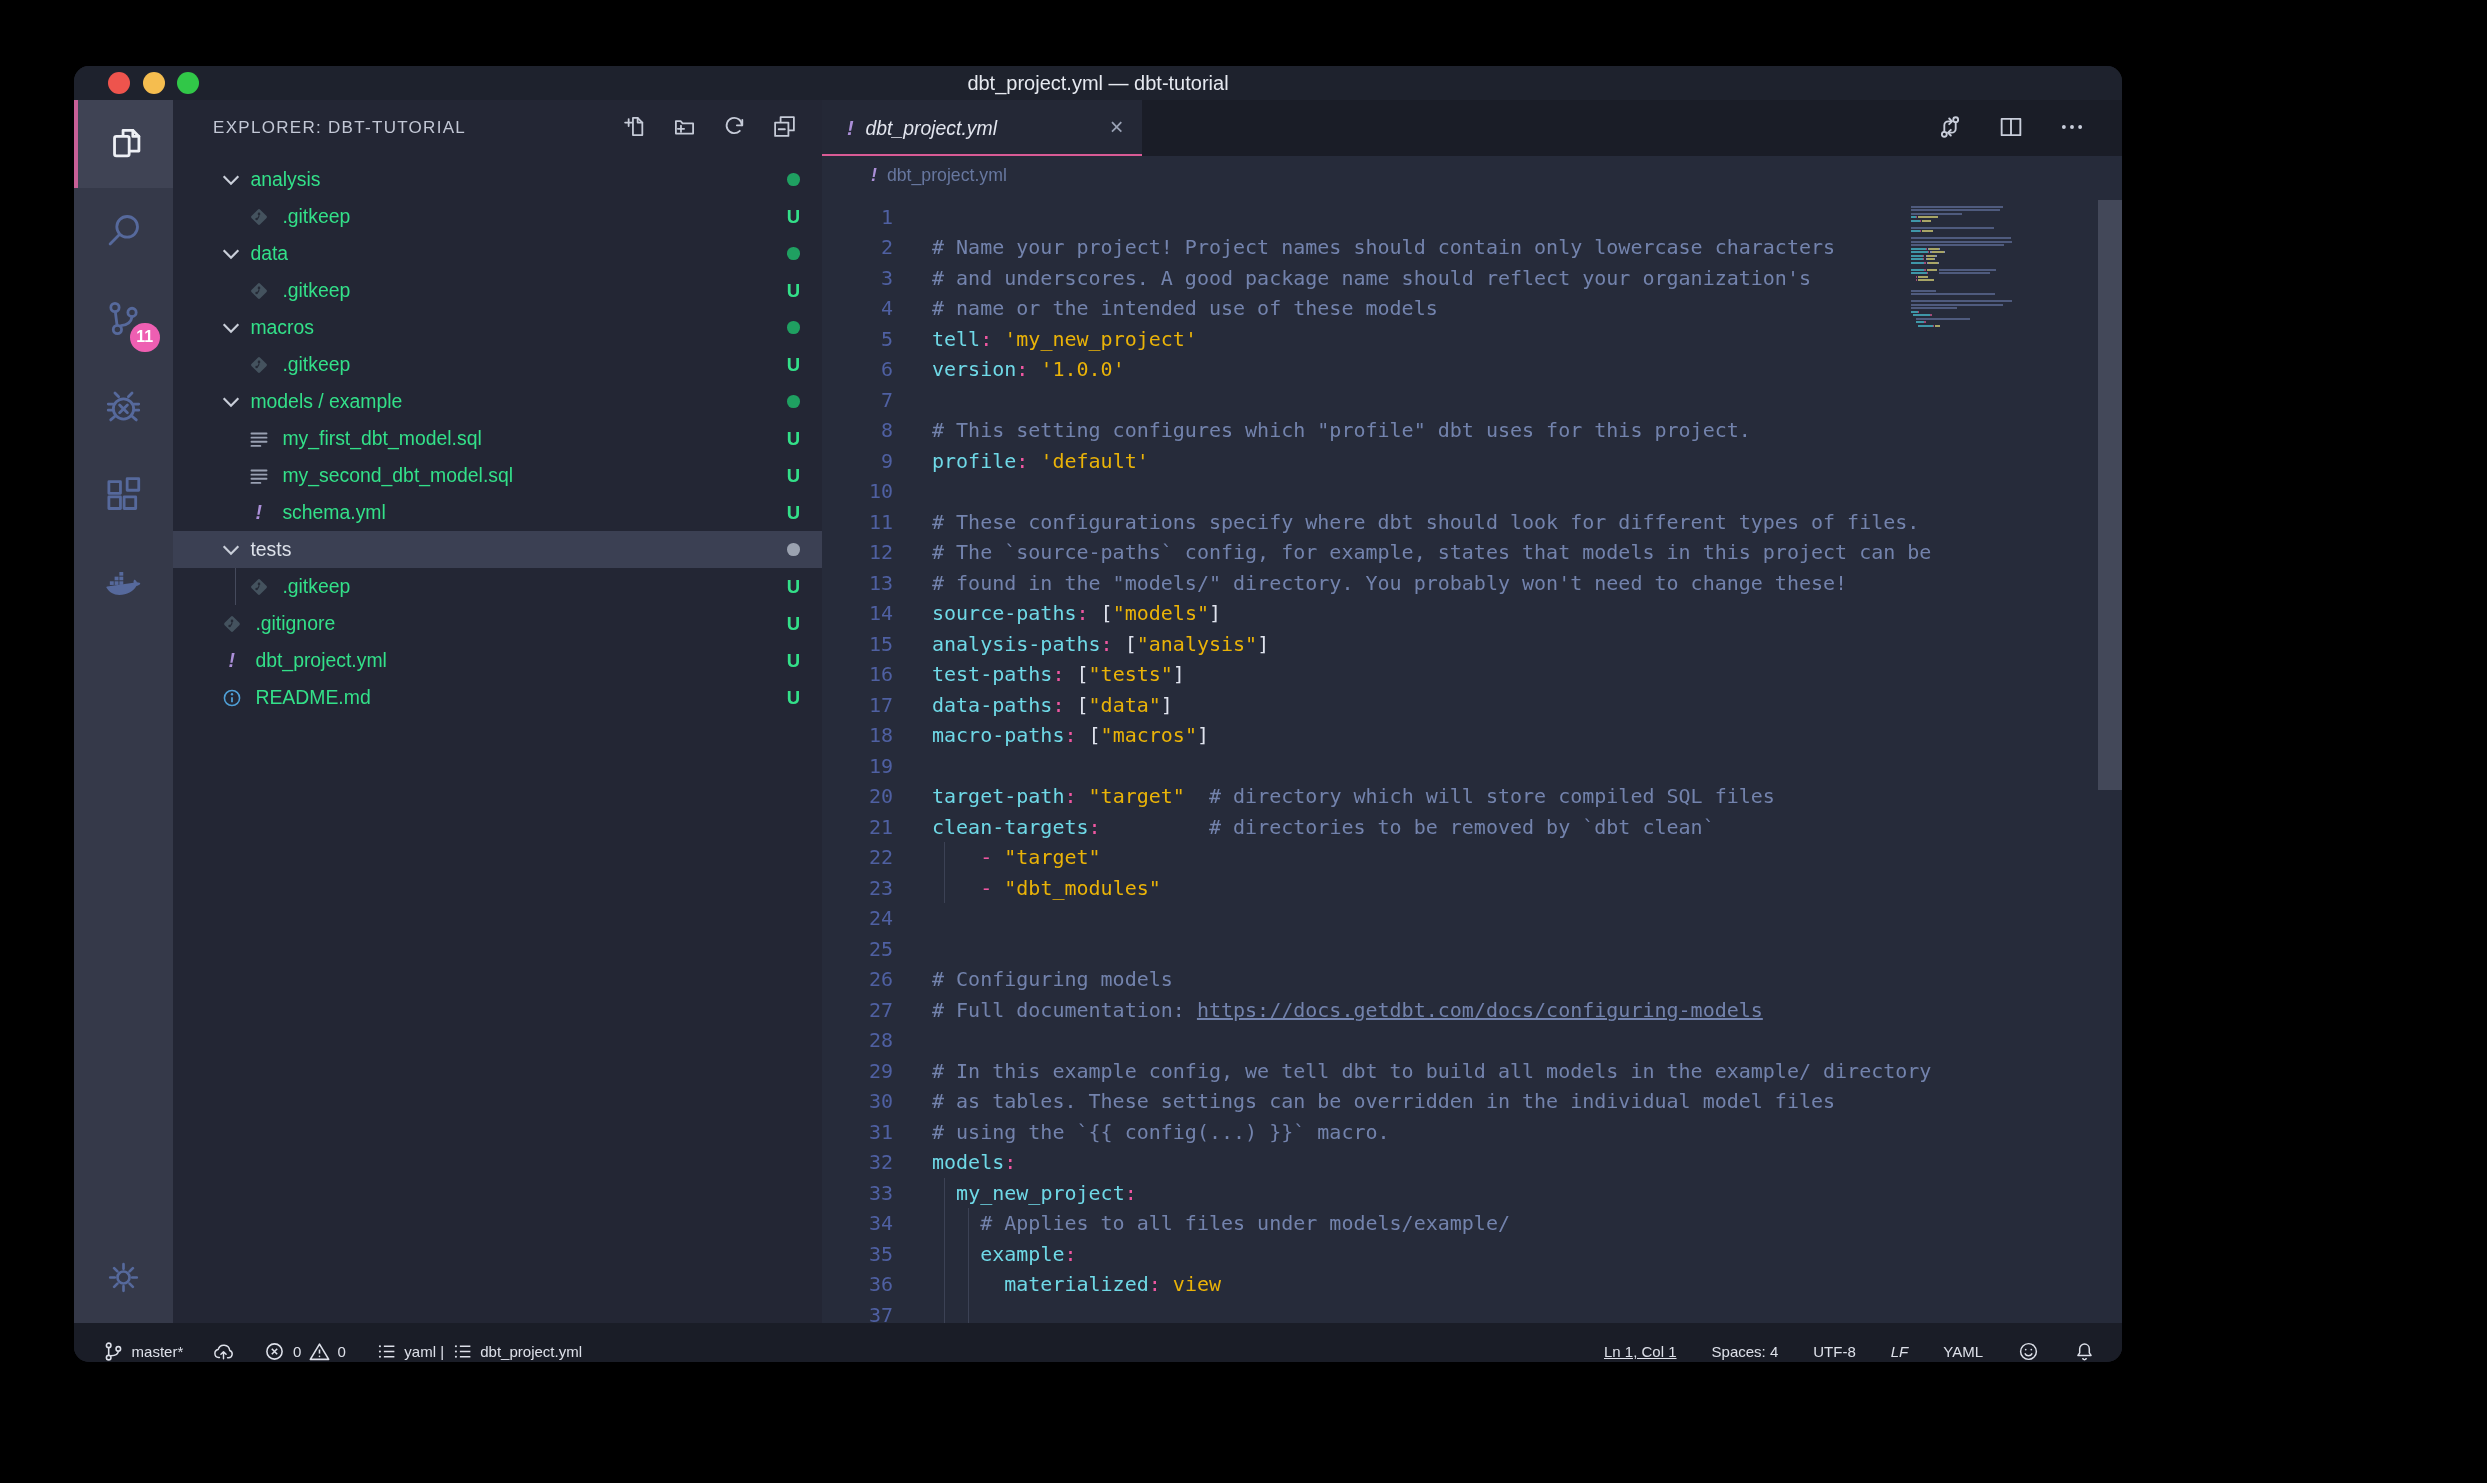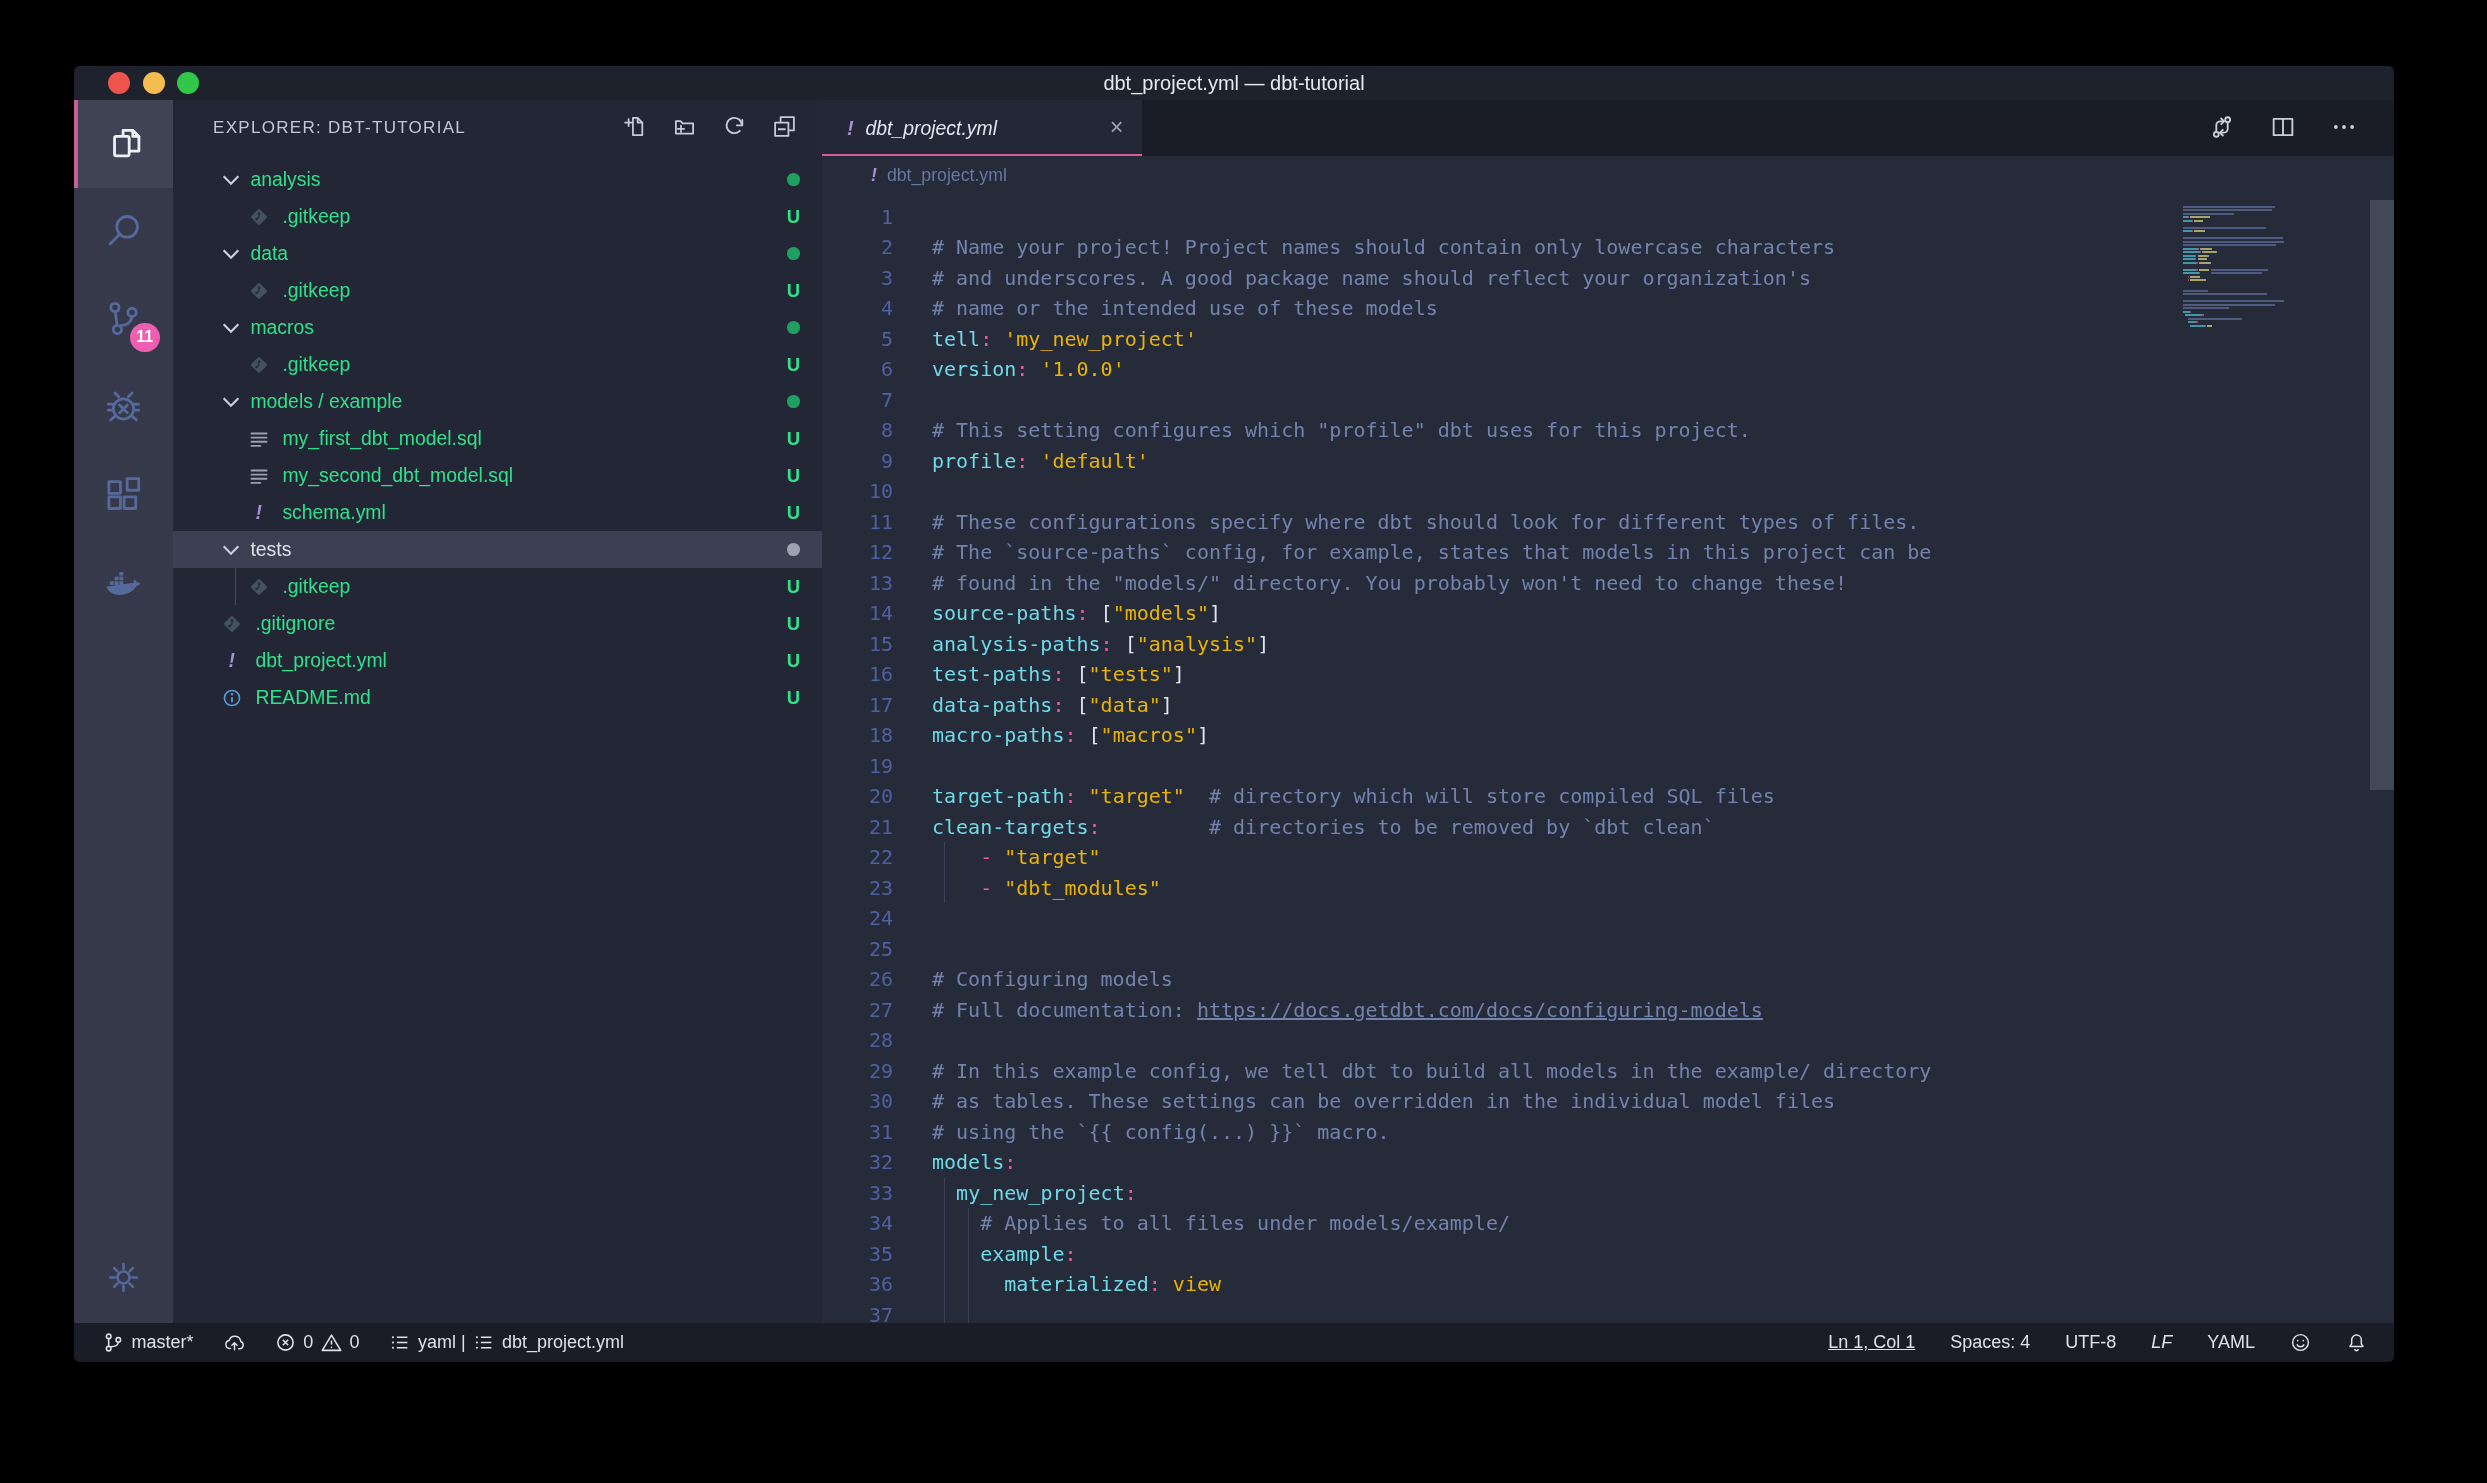--- a/index.html
+++ b/index.html
@@ -1,20 +1,20 @@
 <!DOCTYPE html>
 <html style="font-size:13.5px"><head>
 <meta charset="utf-8">
 <style>
   * { margin:0; padding:0; box-sizing:border-box; }
   html,body { width:2487px; height:1484px; background:#000; font-family:"Liberation Sans", sans-serif; }
   .stage { position:relative; width:2487px; height:1484px; background:#000; overflow:hidden; }
 
-  .window { position:absolute; left:74px; top:66px; width:2320px; height:1296px;
-            background:#20242f; border-radius:6px; overflow:hidden; display:flex; flex-direction:column;
+  .window { position:absolute; left:74px; top:66px; width:2048px; height:1296px;
+            background:#20242f; border-radius:15px; overflow:hidden; display:flex; flex-direction:column;
             box-shadow:0 25px 76px rgba(0,0,0,.9); }
 
   
   .titlebar { height:34px; background:#1e222d; position:relative; display:flex; align-items:center; justify-content:center; flex:none; }
   .traffic { position:absolute; left:34px; top:5.9px; display:flex; gap:12.6px; }
   .light { width:22px; height:22px; border-radius:50%; }
   .light.red { background:#ee544d; } .light.yellow { background:#f5bd4f; } .light.green { background:#31c748; }
   .titletext { color:#e6e9f0; font-size:20px; }
 
   
@@ -76,21 +76,21 @@
   .tk-s { color:#eab308; } .tk-b { color:#dfe3ee; } .tk-pl { color:#d6dae6; }
   .tk-u { color:#7383ad; text-decoration:underline; }
   .iguide { position:absolute; top:0; height:100%; width:0.8px; background:#3c4255; }
 
   .minimap { position:absolute; top:6.7px; right:30px; width:181px; }
   .mm-line { height:3.5px; display:flex; align-items:center; }
   .mm-seg { height:2px; flex:none; }
   .scrollbar { position:absolute; top:5px; right:0; width:23.6px; height:590px; background:rgba(96,102,120,.5); }
 
   
-  .statusbar { height:39px; flex:none; background:#1a1d27; display:flex; align-items:center; padding:0 27px 0 29px; color:#dde0e9; font-size:18px;gap:12px; }
+  .statusbar { height:39px; flex:none; background:#1a1d27; display:flex; align-items:flex-end; padding:0 27px 0 29px; color:#dde0e9; font-size:15px;gap:12px; }
   .sb-group { display:flex; align-items:center; gap:30px; }
   .sb-group.right { margin-left:auto; gap:35px; }
   .st-item { display:flex; align-items:center; gap:7.6px; cursor:pointer; white-space:nowrap; }
   .st-item svg { width:21px; height:21px; }
 </style>
 </head>
 <body>
 
 <div class="stage">
   <div class="window">

